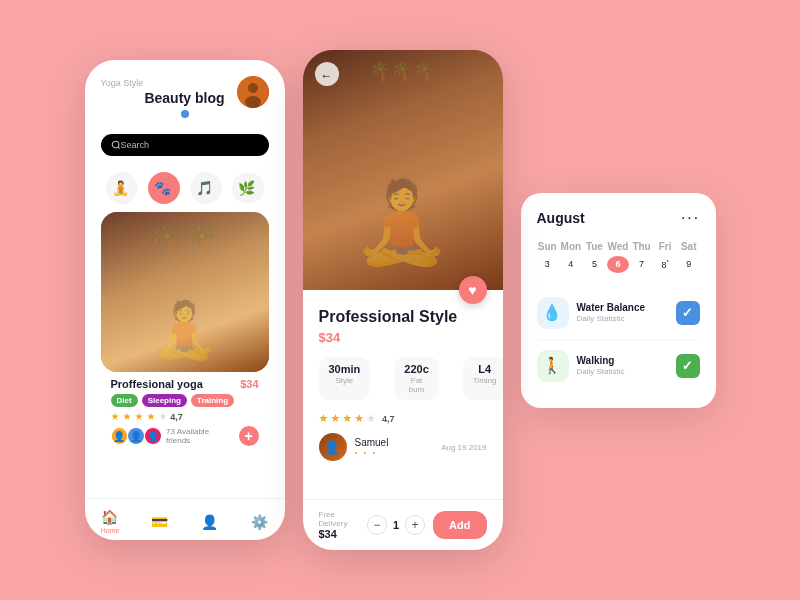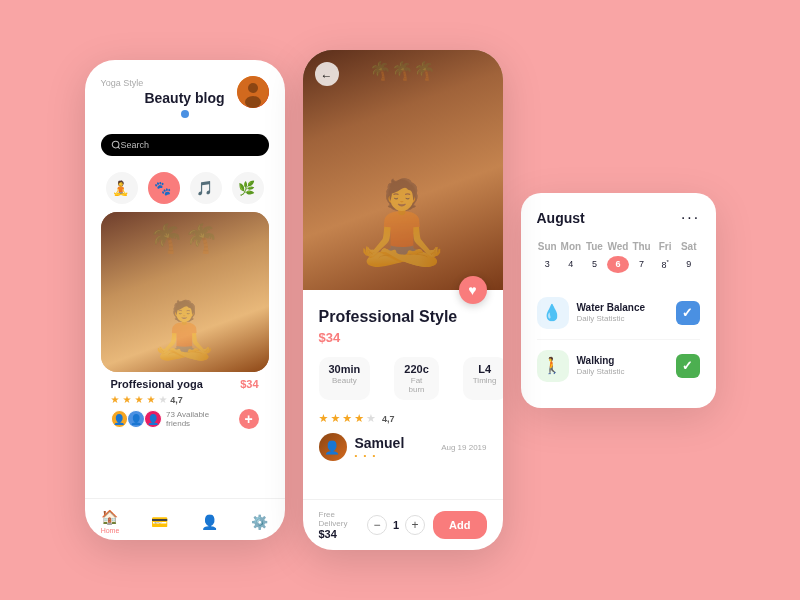--- a/index.html
+++ b/index.html
@@ -299,22 +299,22 @@
       width: 28px; height: 28px;
       border-radius: 50%;
       background: linear-gradient(135deg, #8B4513, #D2691E);
       display: flex; align-items: center; justify-content: center;
       font-size: 13px;
       color: #fff;
       flex-shrink: 0;
     }
     .comment-info { flex: 1; }
     .comment-name {
-      font-size: 14px;
-      font-weight: 700;
+      font-size: 10px;
+      font-weight: 400;
       color: #1a1a2e;
     }
     .comment-dots {
       font-size: 8px;
       color: #f5a623;
       letter-spacing: 2px;
     }
     .comment-date {
       font-size: 8px;
       color: #aaa;
@@ -495,20 +495,25 @@
     <div style="position:absolute;top:0;left:0;right:0;bottom:0;background:linear-gradient(160deg,#6B3A2A 0%,#C4915A 40%,#E8B87A 70%,#8B4513 100%);opacity:0.9;"></div>
     <div style="position:absolute;top:10px;left:0;right:0;text-align:center;font-size:28px;opacity:0.25;">🌴🌴</div>
     <div style="position:absolute;bottom:10px;left:50%;transform:translateX(-50%);font-size:55px;opacity:0.35;color:#2d1000;">🧘</div>
   </div>
 
   <div class="hero-caption">
     <div class="title-row">
       <span>Proffesional yoga</span>
       <span class="price">$34</span>
     </div>
+    <div class="tags-row">
+      <span class="tag diet">Diet</span>
+      <span class="tag sleeping">Sleeping</span>
+      <span class="tag training">Training</span>
+    </div>
     <div class="stars-row">
       <span class="star">★</span>
       <span class="star">★</span>
       <span class="star">★</span>
       <span class="star">★</span>
       <span class="star" style="color:#ddd">★</span>
       <span class="rating">4,7</span>
     </div>
     <div class="friends-row">
       <div class="friend-dot fd1">👤</div>
@@ -545,21 +550,21 @@
     <div class="heart-btn">♥</div>
   </div>
 
   <div class="mid-body">
     <div class="mid-title">Professional Style</div>
     <div class="mid-price">$34</div>
 
     <div class="stats-row">
       <div class="stat-box">
         <div class="stat-val">30min</div>
-        <div class="stat-label">Beauty</div>
+        <div class="stat-label">Style</div>
       </div>
       <div class="stat-box">
         <div class="stat-val">220c</div>
         <div class="stat-label">Fat burn</div>
       </div>
       <div class="stat-box">
         <div class="stat-val">L4</div>
         <div class="stat-label">Timing</div>
       </div>
     </div>

